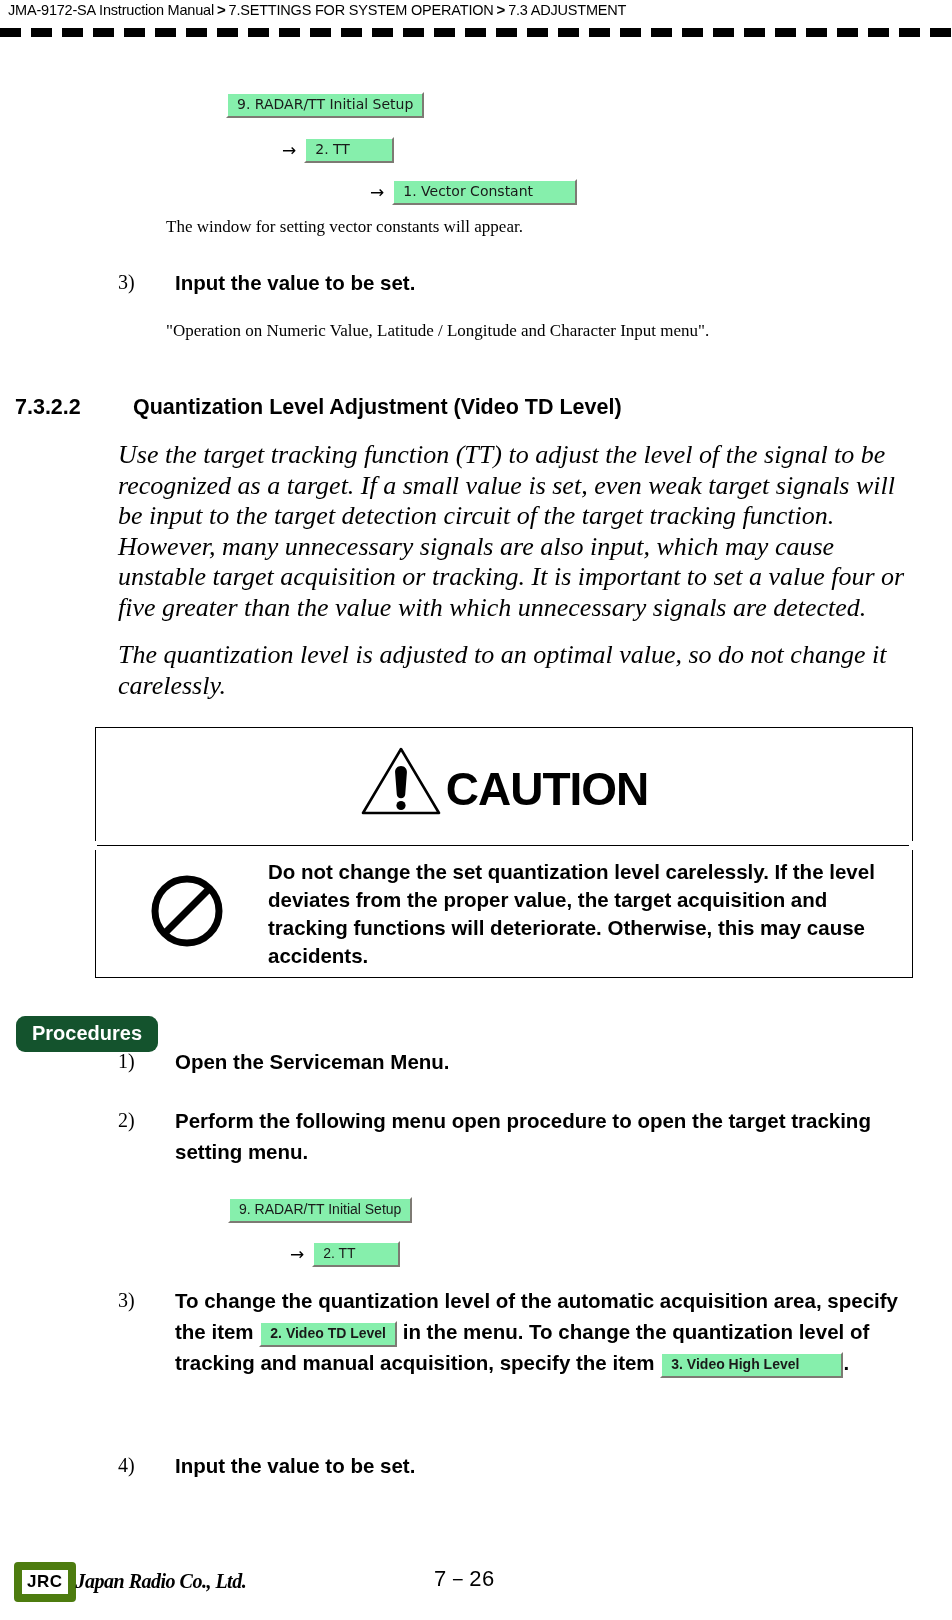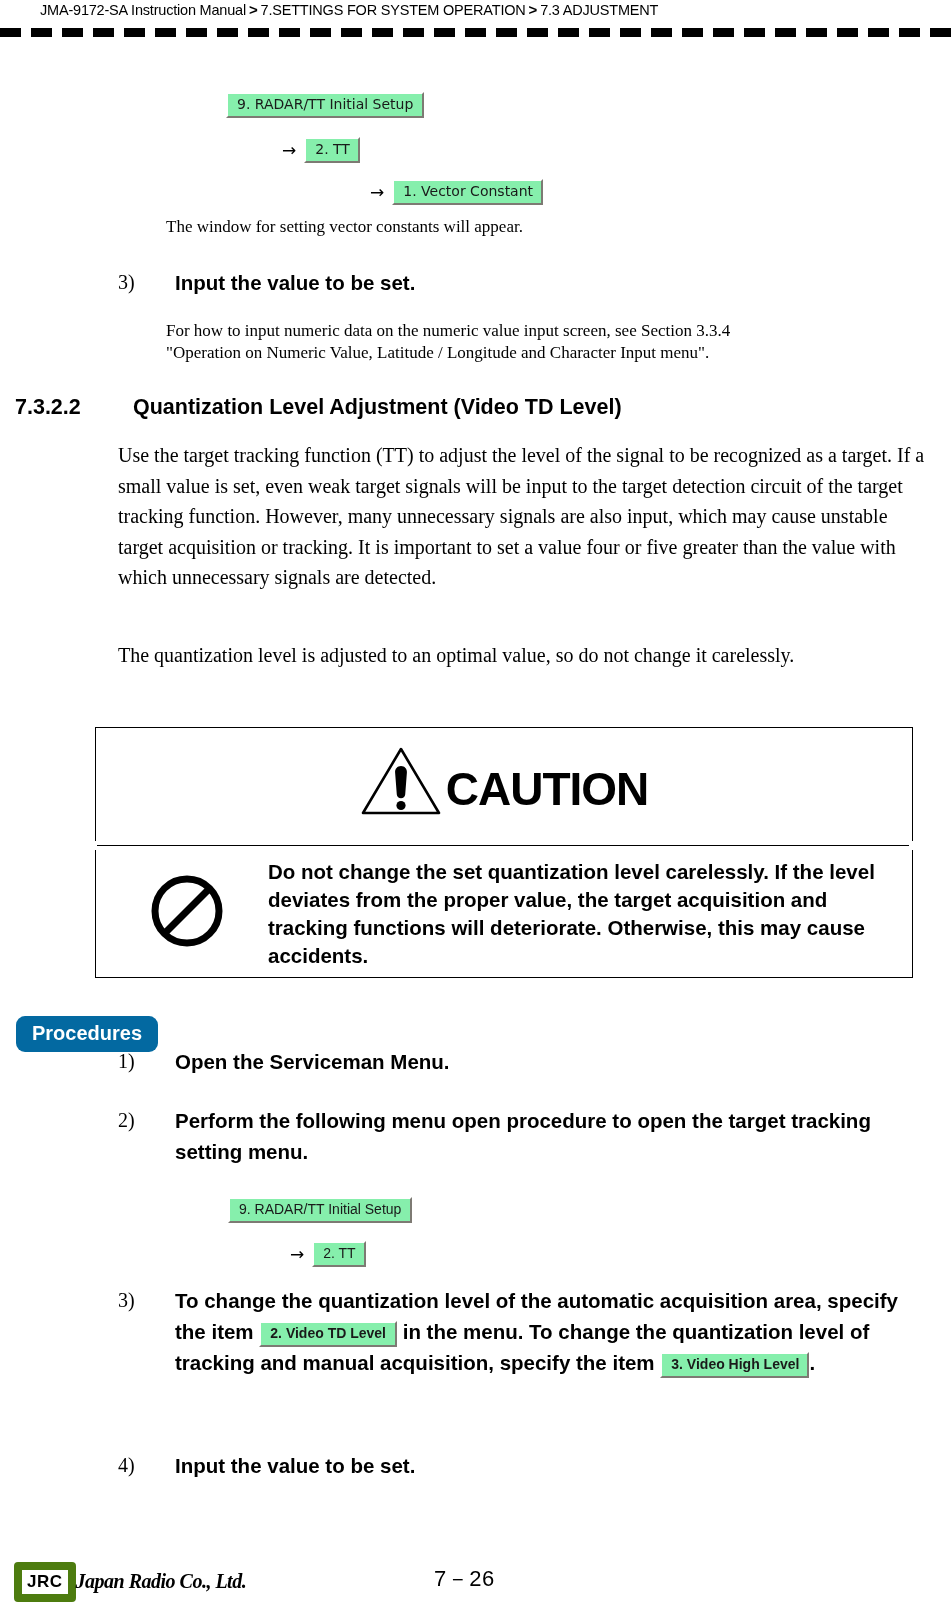--- a/index.html
+++ b/index.html
@@ -21,21 +21,20 @@
     position: absolute;
     top: 0px;
     left: 8px;
     right: 0;
     height: 24px;
     font-family: "Liberation Sans", sans-serif;
     font-size: 14.5px;
     line-height: 20px;
     white-space: nowrap;
     letter-spacing: -0.2px;
-    margin-left: 32px;
   }
   .header .crumb-sep {
     font-weight: bold;
     font-size: 15px;
     padding: 0 3px;
   }
   .rule-dashed {
     position: absolute;
     top: 28px;
     left: 0px;
@@ -61,42 +60,43 @@
     padding: 1px 9px 2px 9px;
     font-family: "DejaVu Sans", sans-serif;
     font-size: 14px;
     line-height: 19px;
     color: #1a1a1a;
     white-space: nowrap;
     vertical-align: middle;
     letter-spacing: 0px;
   }
   .menu-chip.narrow { font-family: "Liberation Sans", sans-serif; font-size: 14px; }
-  .menu-chip.pad-wide { padding-right: 8px; }
+  .menu-chip.pad-wide { padding-right: 42px; }
   .menu-chip.pad-wide2 { }
 
   .arrow {
     font-family: "DejaVu Sans", sans-serif;
     font-size: 17px;
     vertical-align: middle;
     padding-right: 8px;
   }
 
   .chain-row { white-space: nowrap; line-height: 30px; }
 
   
   .p-serif {
     font-family: "Liberation Serif", serif;
     font-size: 17px;
     line-height: 22px;
   }
   .p-body {
     font-family: "Liberation Serif", serif;
-    font-size: 20px;
+    font-size: 26px;
     line-height: 30.5px;
+    font-style: italic;
   }
 
   
   .sec-head {
     font-family: "Liberation Sans", sans-serif;
     font-weight: bold;
     font-size: 21.5px;
     white-space: nowrap;
   }
   .sec-num { display: inline-block; width: 118px; }
@@ -159,21 +159,21 @@
     position: absolute;
     left: 148px;
     top: 872px;
   }
 
   
   .proc-tab {
     position: absolute;
     left: 16px;
     top: 1016px;
-    background: #0369a1;
+    background: #14532d;
     color: #ffffff;
     font-family: "Liberation Sans", sans-serif;
     font-weight: bold;
     font-size: 20px;
     line-height: 20px;
     padding: 7px 16px 9px 16px;
     border-radius: 9px;
   }
 
   
@@ -252,21 +252,20 @@
   </div>
 
   <div class="p-serif" style="position:absolute; left:166px; top:216px; width:700px;">The window for setting vector constants will appear.</div>
 
   <div class="step" style="left:118px; top:267px; width:800px;">
     <span class="step-num">3)</span>
     <div class="step-text">Input the value to be set.</div>
   </div>
 
   <div class="p-serif" style="position:absolute; left:166px; top:320px; width:730px;">
-    <div>For how to input numeric data on the numeric value input screen, see Section 3.3.4</div>
     <div>"Operation on Numeric Value, Latitude / Longitude and Character Input menu".</div>
   </div>
 
   <div class="sec-head" style="position:absolute; left:8px; top:395px;margin-left:7px;">
     <span class="sec-num">7.3.2.2</span><span>Quantization Level Adjustment (Video TD Level)</span>
   </div>
 
   <div class="p-body" style="position:absolute; left:118px; top:440px; width:808px;">Use the target tracking function (TT) to adjust the level of the signal to be recognized as a target. If a small value is set, even weak target signals will be input to the target detection circuit of the target tracking function. However, many unnecessary signals are also input, which may cause unstable target acquisition or tracking. It is important to set a value four or five greater than the value with which unnecessary signals are detected.</div>
 
   <div class="p-body" style="position:absolute; left:118px; top:640px; width:800px;">The quantization level is adjusted to an optimal value, so do not change it carelessly.</div>

